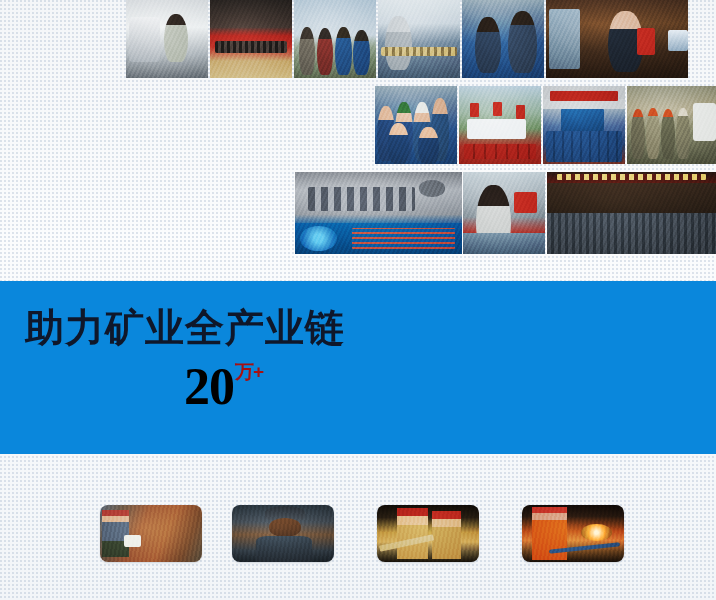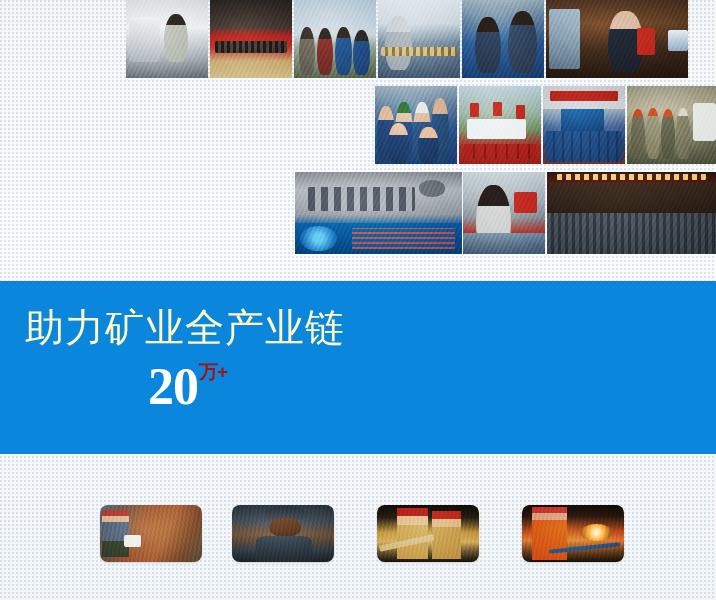--- a/index.html
+++ b/index.html
@@ -55,40 +55,41 @@
   .ph .figs{position:absolute;inset:0;}
   .ph .figs i{position:absolute;display:block;border-radius:44% 44% 30% 30%/55% 55% 45% 45%;}
 
   
   #band {
     position:absolute; left:0; top:281px; width:716px; height:173px;
     background:#0a87dc;
   }
   #band .line1 {
     position:absolute; left:25px; top:25px;
-    color:#fef9c3;
+    color:#0f172a;
     font-size:39px;
     line-height:44px;
     letter-spacing:1px;
-    font-weight:400;
+    font-weight:700;
     white-space:nowrap;
   }
   #band .line2 {
     position:absolute; left:148px; top:80px;
     display:flex;
     align-items:baseline;
     white-space:nowrap;
   }
   #band .num {
     font-family:"Liberation Serif","DejaVu Serif",serif;
-    color:#ffffff;
+    color:#000000;
     font-size:52px;
     font-weight:700;
     line-height:52px;
     letter-spacing:-1px;
+    margin-left:36px;
   }
   #band .sup {
     font-family:"Liberation Sans","DejaVu Sans",sans-serif;
     color:#a81010;
     font-size:19px;
     font-weight:700;
     line-height:19px;
     position:relative;
     top:-26px;
     left:1px;

